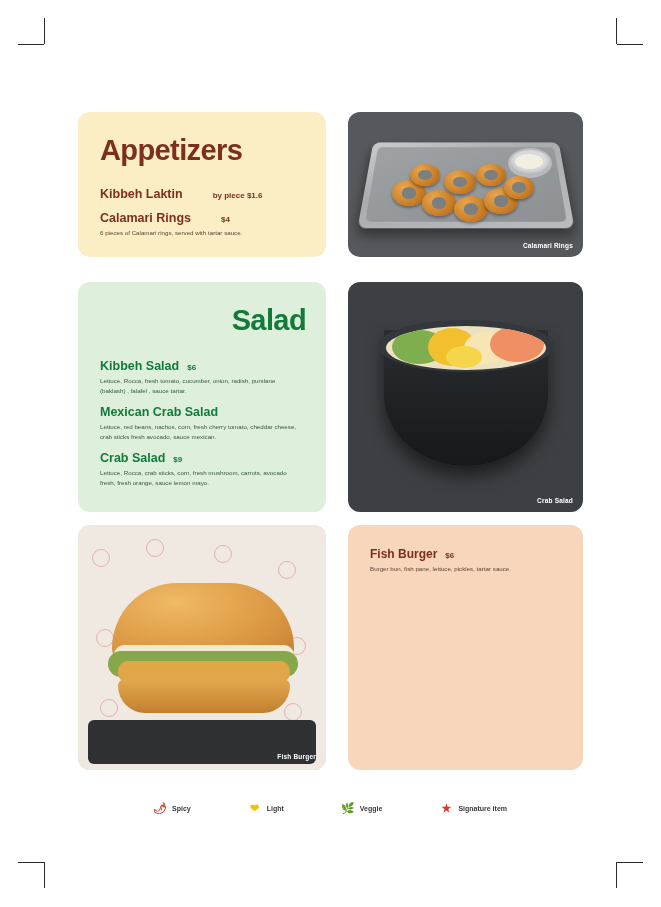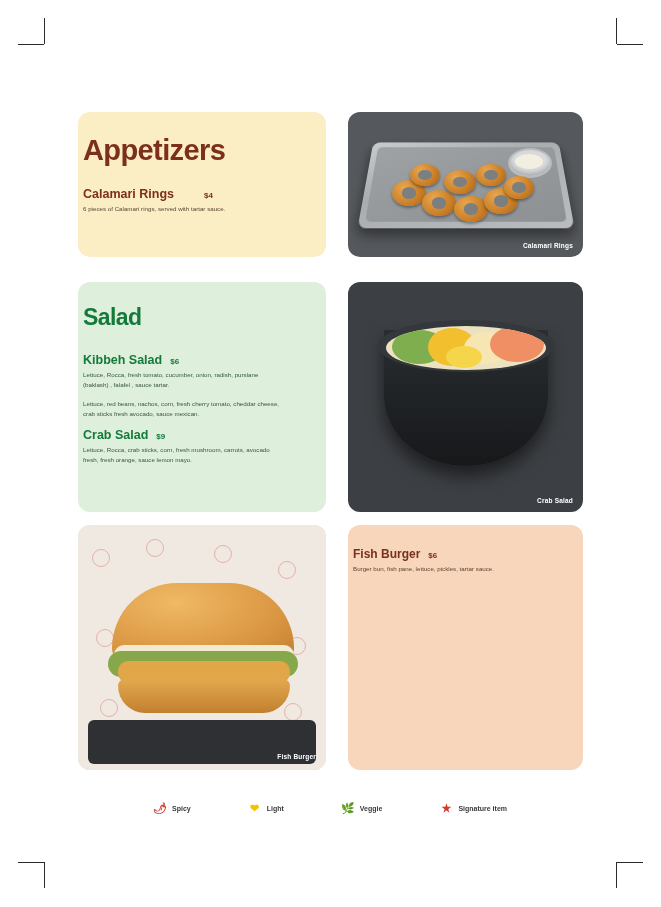--- a/index.html
+++ b/index.html
@@ -66,36 +66,37 @@
     left: 0; top: 413px;
     width: 248px; height: 245px;
     background: #d8d2cb;
   }
   .burger {
     left: 270px; top: 413px;
     width: 235px; height: 245px;
     background: #f7d6bc;
   }
 
-  .card-inner { padding: 22px 20px 0 5px; }
+  .card-inner { padding: 22px 20px 0 22px; }
 
   h2.section-title {
     margin: 0;
     font-weight: 700;
     letter-spacing: -0.6px;
   }
   .appetizers h2.section-title {
     font-size: 29px;
     color: #7c2f1d;
     margin-bottom: 20px;
   }
   .salad h2.section-title {
-    font-size: 23px;
+    font-size: 29px;
     color: #147a3a;
     margin-bottom: 22px;
+    text-align: right;
   }
   .burger h2.section-title {
     font-size: 25px;
     color: #7c2f1d;
     margin-bottom: 34px;
   }
 
   .item { margin-bottom: 10px; }
   .item-head {
     display: flex;
@@ -311,20 +312,26 @@
   <div class="crop h" style="left:18px;top:862px;"></div>
   <div class="crop v" style="left:44px;top:862px;"></div>
   <div class="crop h" style="left:617px;top:862px;"></div>
   <div class="crop v" style="left:616px;top:862px;"></div>
 
   <div class="sheet">
 
     <div class="card appetizers">
       <div class="card-inner">
         <h2 class="section-title">Appetizers</h2>
+        <div class="item">
+          <div class="item-head">
+            <span class="item-name">Kibbeh Laktin</span>
+            <span class="item-price">by piece $1.6</span>
+          </div>
+        </div>
         <div class="item">
           <div class="item-head">
             <span class="item-name">Calamari Rings</span>
             <span class="item-price">$4</span>
           </div>
           <div class="item-desc">6 pieces of Calamari rings, served with tartar sauce.</div>
         </div>
       </div>
     </div>
 
@@ -348,20 +355,24 @@
       <div class="card-inner">
         <h2 class="section-title">Salad</h2>
         <div class="item">
           <div class="item-head">
             <span class="item-name">Kibbeh Salad</span>
             <span class="item-price">$6</span>
           </div>
           <div class="item-desc">Lettuce, Rocca, fresh tomato, cucumber, onion, radish, purslane (baklash) , falafel , sauce tartar.</div>
         </div>
         <div class="item">
+          <div class="item-head">
+            <span class="item-name">Mexican Crab Salad</span>
+            <span class="item-price"></span>
+          </div>
           <div class="item-desc">Lettuce, red beans, nachos, corn, fresh cherry tomato, cheddar cheese, crab sticks fresh avocado, sauce mexican.</div>
         </div>
         <div class="item">
           <div class="item-head">
             <span class="item-name">Crab Salad</span>
             <span class="item-price">$9</span>
           </div>
           <div class="item-desc">Lettuce, Rocca, crab sticks, corn, fresh mushroom, carrots, avocado fresh, fresh orange, sauce lemon mayo.</div>
         </div>
       </div>

